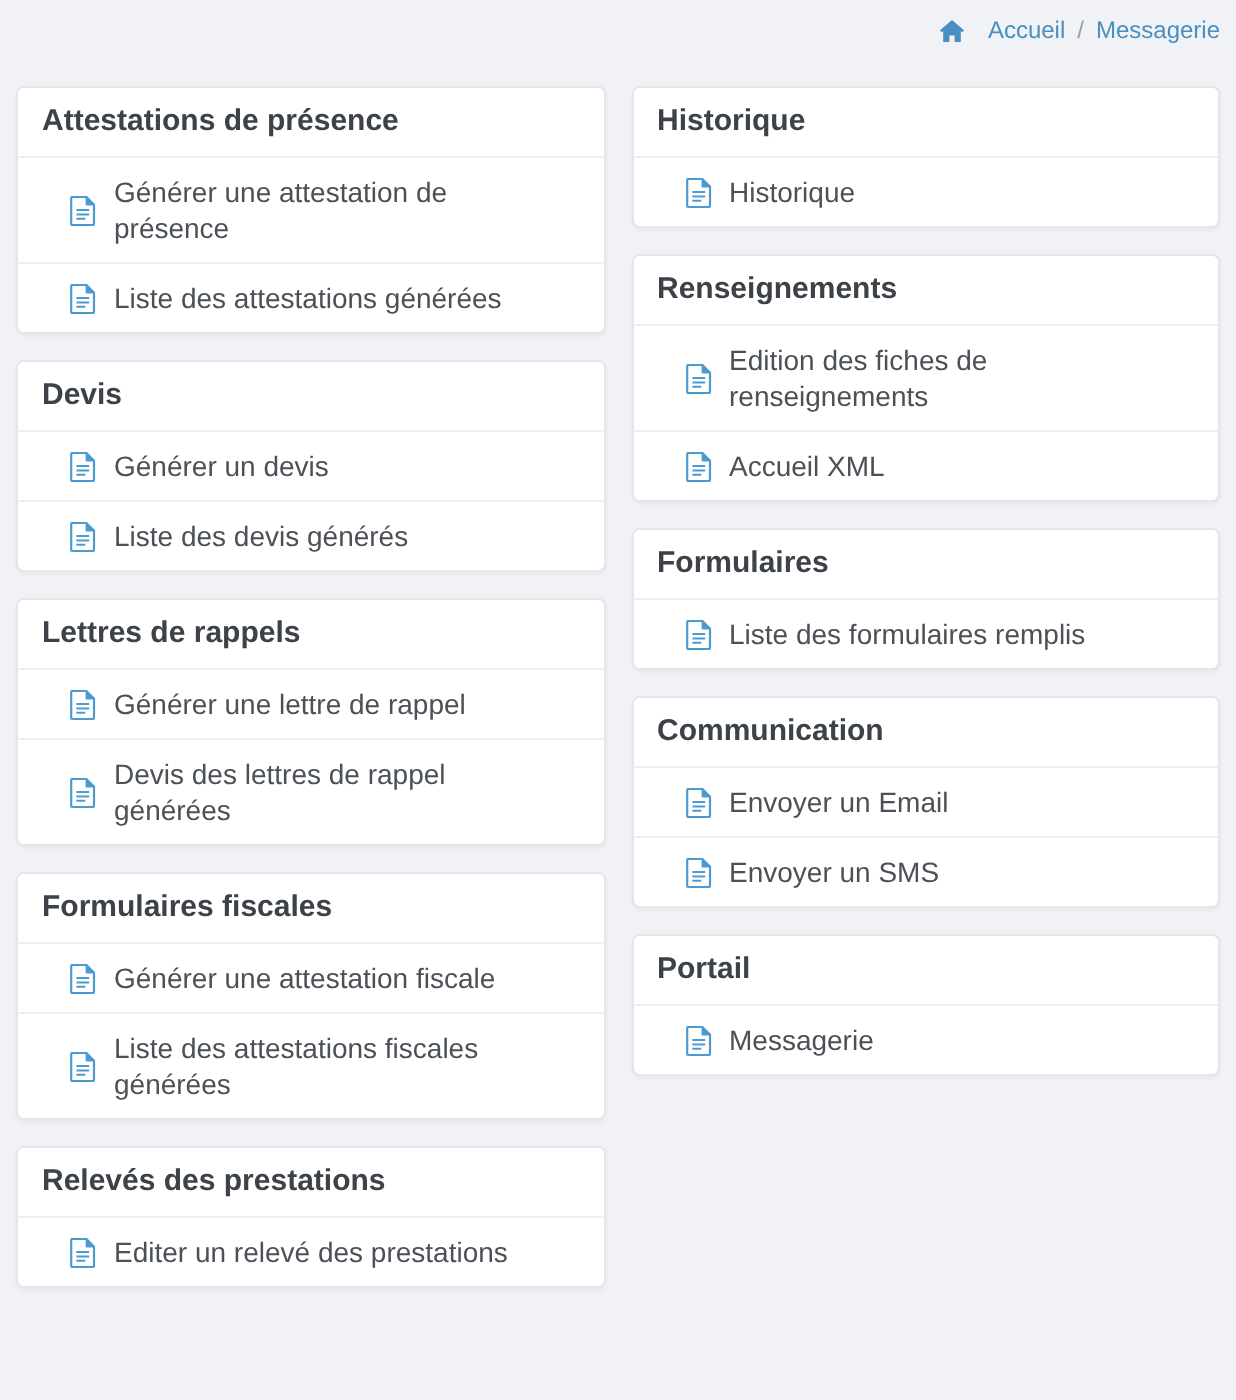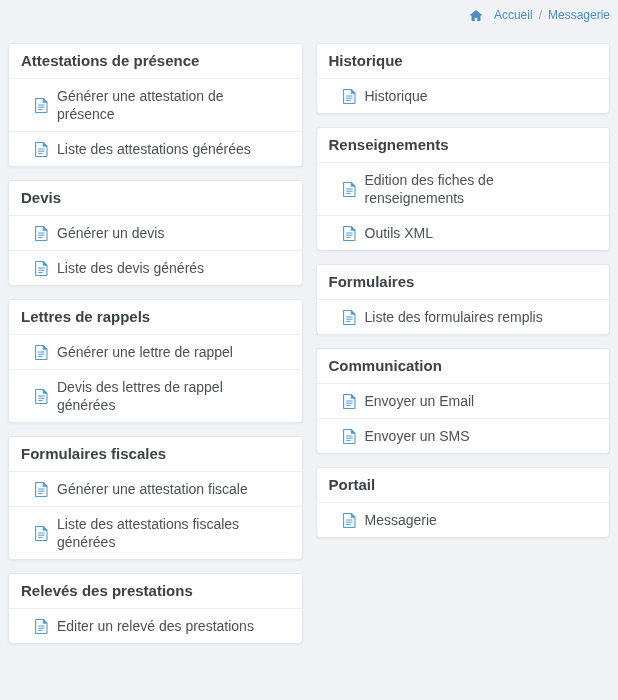--- a/index.html
+++ b/index.html
@@ -246,21 +246,21 @@
   </li>
 
   <li class="tool-item">
     <span class="doc-icon">
       <svg width="13" height="15" viewBox="0 0 13 15" aria-hidden="true">
         <path d="M1.2.5h7L12 4.3v9.6a.6.6 0 0 1-.6.6H1.2a.6.6 0 0 1-.6-.6V1.1a.6.6 0 0 1 .6-.6z" fill="#ffffff" stroke="currentColor" stroke-width="1.1"></path>
         <path d="M8.2.6v3.7H12z" fill="currentColor" stroke="currentColor" stroke-width="0.8" stroke-linejoin="round"></path>
         <path d="M3.2 7h6.4M3.2 9.2h6.4M3.2 11.4h4.4" stroke="currentColor" stroke-width="1" fill="none"></path>
       </svg>
     </span>
-    <a class="item-label">Outils XML</a>
+    <a class="item-label">Accueil XML</a>
   </li>
 </ul>
   </div>
 
   <div class="card tool-card">
     <div class="card-header">Formulaires</div>
     <ul class="tool-list">
   <li class="tool-item">
     <span class="doc-icon">
       <svg width="13" height="15" viewBox="0 0 13 15" aria-hidden="true">

